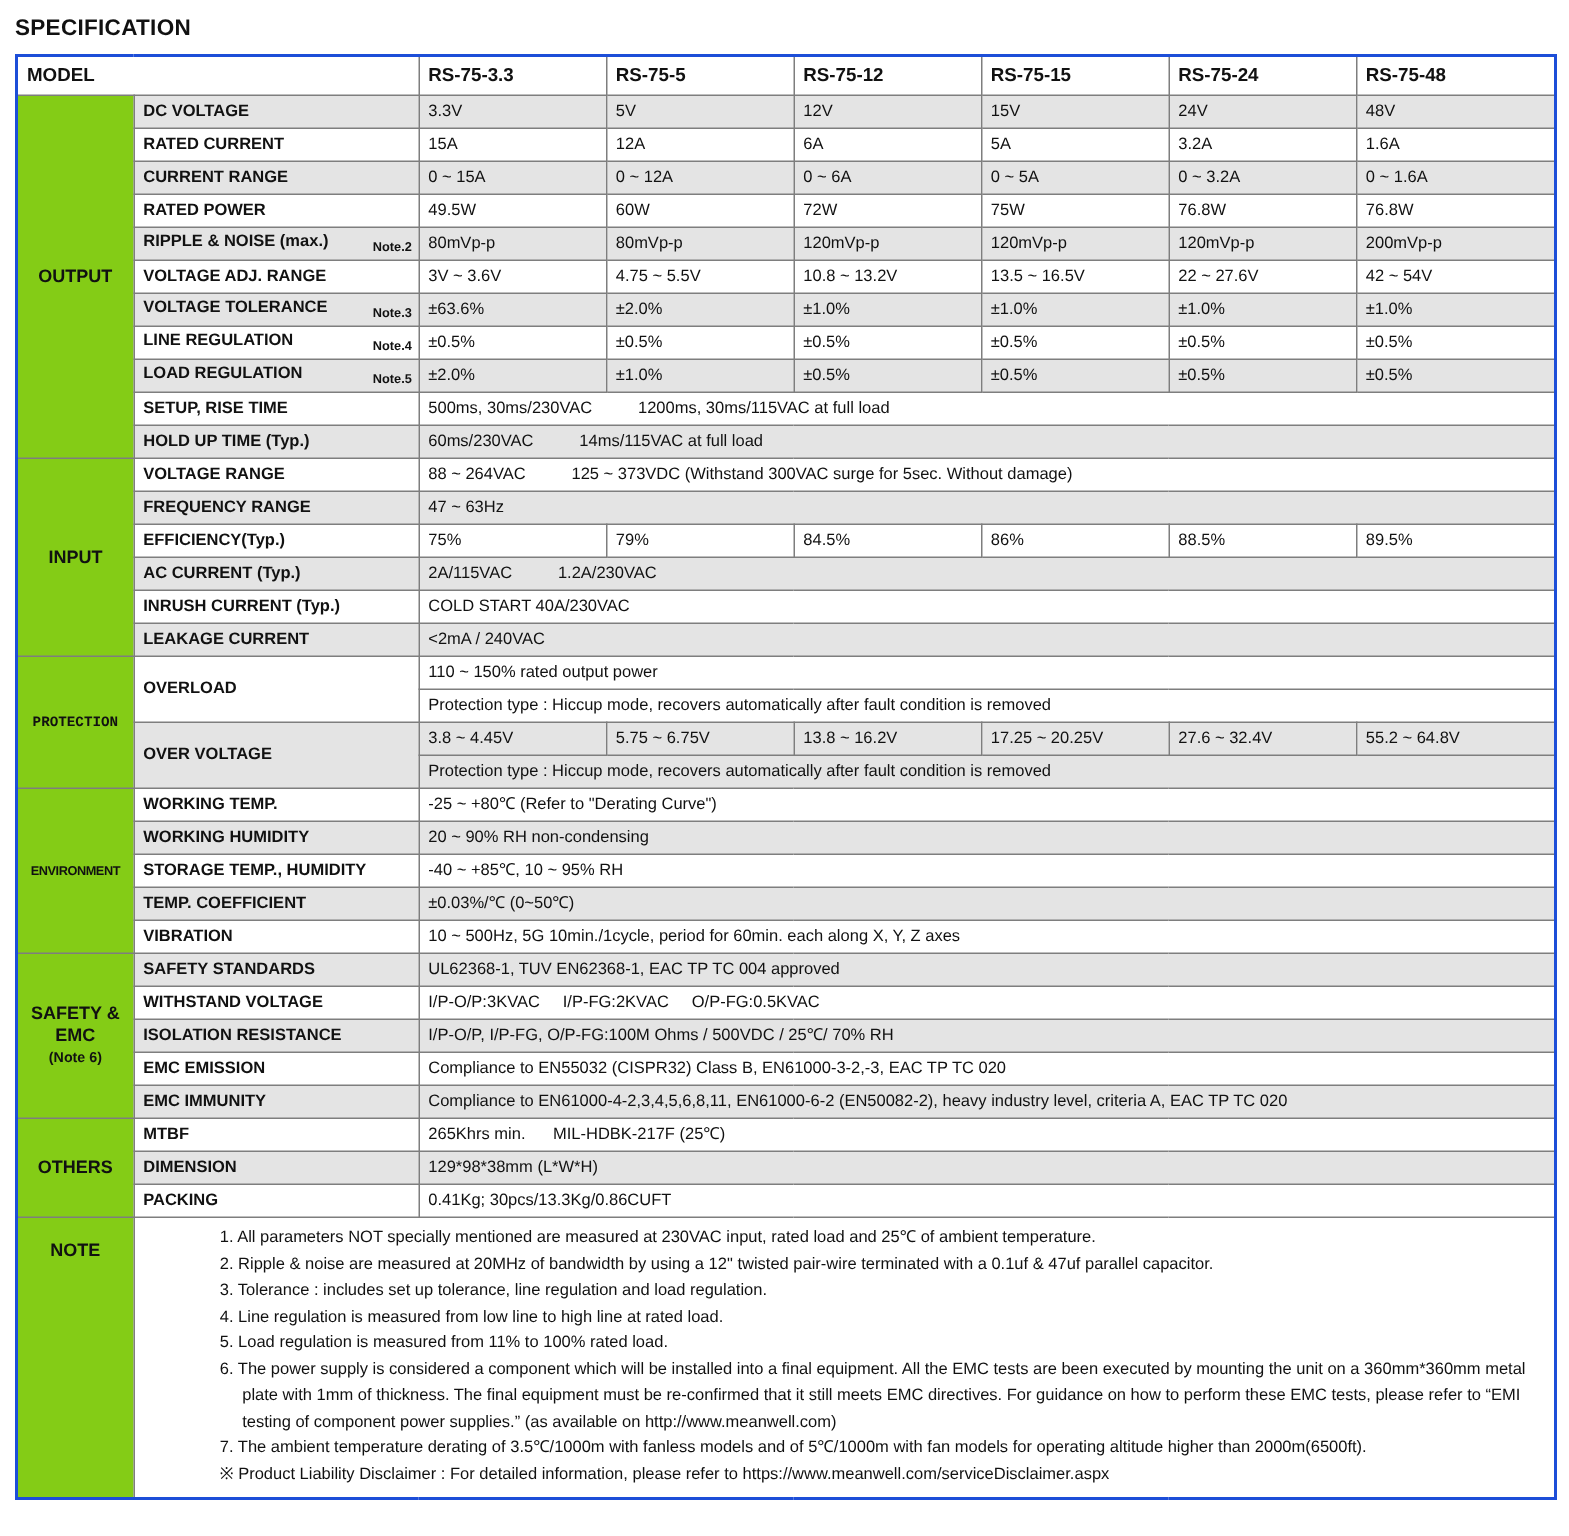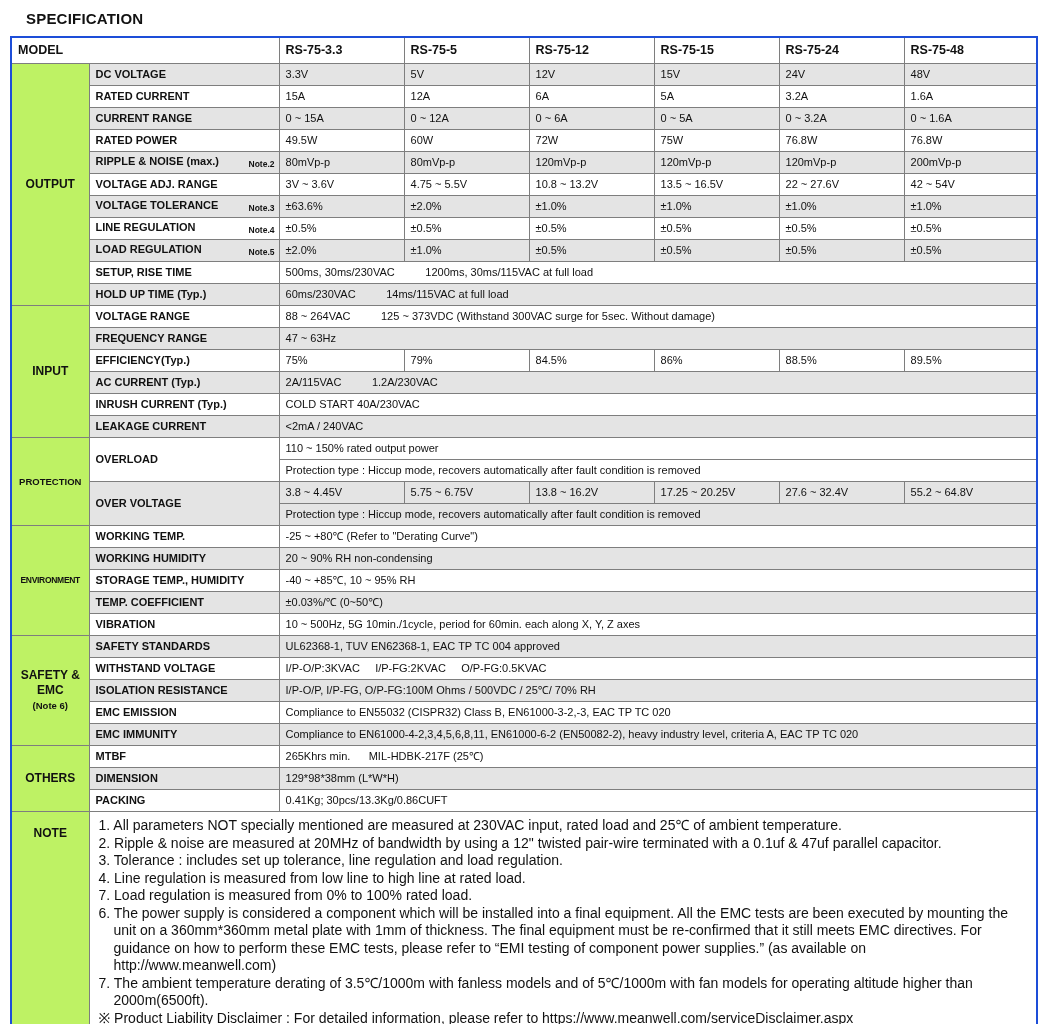--- a/index.html
+++ b/index.html
@@ -9,21 +9,21 @@
     background:#ffffff;
     font-family:"Liberation Sans", sans-serif;
     color:#111;
     overflow:hidden;
   }
   .page{padding:6px 10px 0 10px;}
   .title{
     font-size:15px;
     font-weight:bold;
     letter-spacing:0.2px;
-    margin:4px 0 9px 16px;
+    margin:4px 0 9px 0;
     color:#111;
   }
   table.spec{
     border-collapse:collapse;
     table-layout:fixed;
     width:1026px;
     border:2px solid #1d4ed8;
   }
   th,td{
     border:1px solid #7e7e7e;
@@ -44,47 +44,48 @@
   td.lbl{font-weight:bold; white-space:nowrap;}
   td.lbl .note-tag{
     float:right;
     font-size:8.5px;
     font-weight:bold;
     padding:3px 2px 0 0;
   }
   td.val{white-space:pre-wrap;}
   tr.shaded td{background:#e4e4e4;}
   td.sec, tr.shaded td.sec{
-    background:#bef264;
+    background:#84cc16;
     font-weight:bold;
     text-align:center;
     font-size:12px;
     padding:0 2px;
   }
-  td.sec-2{font-size:9.5px;}
+  td.sec-2{font-size:9.5px;font-family:Liberation Mono, monospace;}
   td.sec-3{font-size:8.5px; letter-spacing:-0.3px;margin-left:38px;}
   td.sec-4{text-align:left; padding-left:6px; font-size:11.5px; line-height:15px;margin-left:44px;}
   td.sec-4 div:last-child{font-size:9.5px;}
   td.note-sec, tr td.note-sec{
     vertical-align:top;
     padding-top:15px;
     font-size:12px;
   }
   td.notes{
     vertical-align:top;
     padding:5px 8px 6px 9px;
     line-height:17.5px;
     white-space:normal;
   }
   .note-item{
-    font-size:14px;
+    font-size:11px;
     line-height:17.5px;
     padding-left:15px;
     text-indent:-15px;
     white-space:normal;
+    margin-left:48px;
   }
 </style>
 </head>
 <body>
 
 <div class="page">
   <div class="title">SPECIFICATION</div>
   <table class="spec" id="spec-table">
       <colgroup>
         <col style="width: 78px;">
@@ -317,21 +318,21 @@
           <td class="lbl"><span>PACKING</span></td>
           <td class="val span" colspan="6">0.41Kg; 30pcs/13.3Kg/0.86CUFT</td>
         </tr>
         <tr>
           <td class="sec note-sec">NOTE</td>
           <td class="notes" colspan="7">
             <div class="note-item">1. All parameters NOT specially mentioned are measured at 230VAC input, rated load and 25℃ of ambient temperature.</div>
             <div class="note-item">2. Ripple &amp; noise are measured at 20MHz of bandwidth by using a 12" twisted pair-wire terminated with a 0.1uf &amp; 47uf parallel capacitor.</div>
             <div class="note-item">3. Tolerance : includes set up tolerance, line regulation and load regulation.</div>
             <div class="note-item">4. Line regulation is measured from low line to high line at rated load.</div>
-            <div class="note-item">7. Load regulation is measured from 0% to 100% rated load.</div>
+            <div class="note-item">5. Load regulation is measured from 11% to 100% rated load.</div>
             <div class="note-item">6. The power supply is considered a component which will be installed into a final equipment. All the EMC tests are been executed by mounting the unit on a 360mm*360mm metal plate with 1mm of thickness. The final equipment must be re-confirmed that it still meets EMC directives. For guidance on how to perform these EMC tests, please refer to “EMI testing of component power supplies.” (as available on http://www.meanwell.com)</div>
             <div class="note-item">7. The ambient temperature derating of 3.5℃/1000m with fanless models and of 5℃/1000m with fan models for operating altitude higher than 2000m(6500ft).</div>
             <div class="note-item">※ Product Liability Disclaimer : For detailed information, please refer to https://www.meanwell.com/serviceDisclaimer.aspx</div>
           </td>
         </tr>
       </tbody>
     </table>
 </div>
 
 </body></html>

